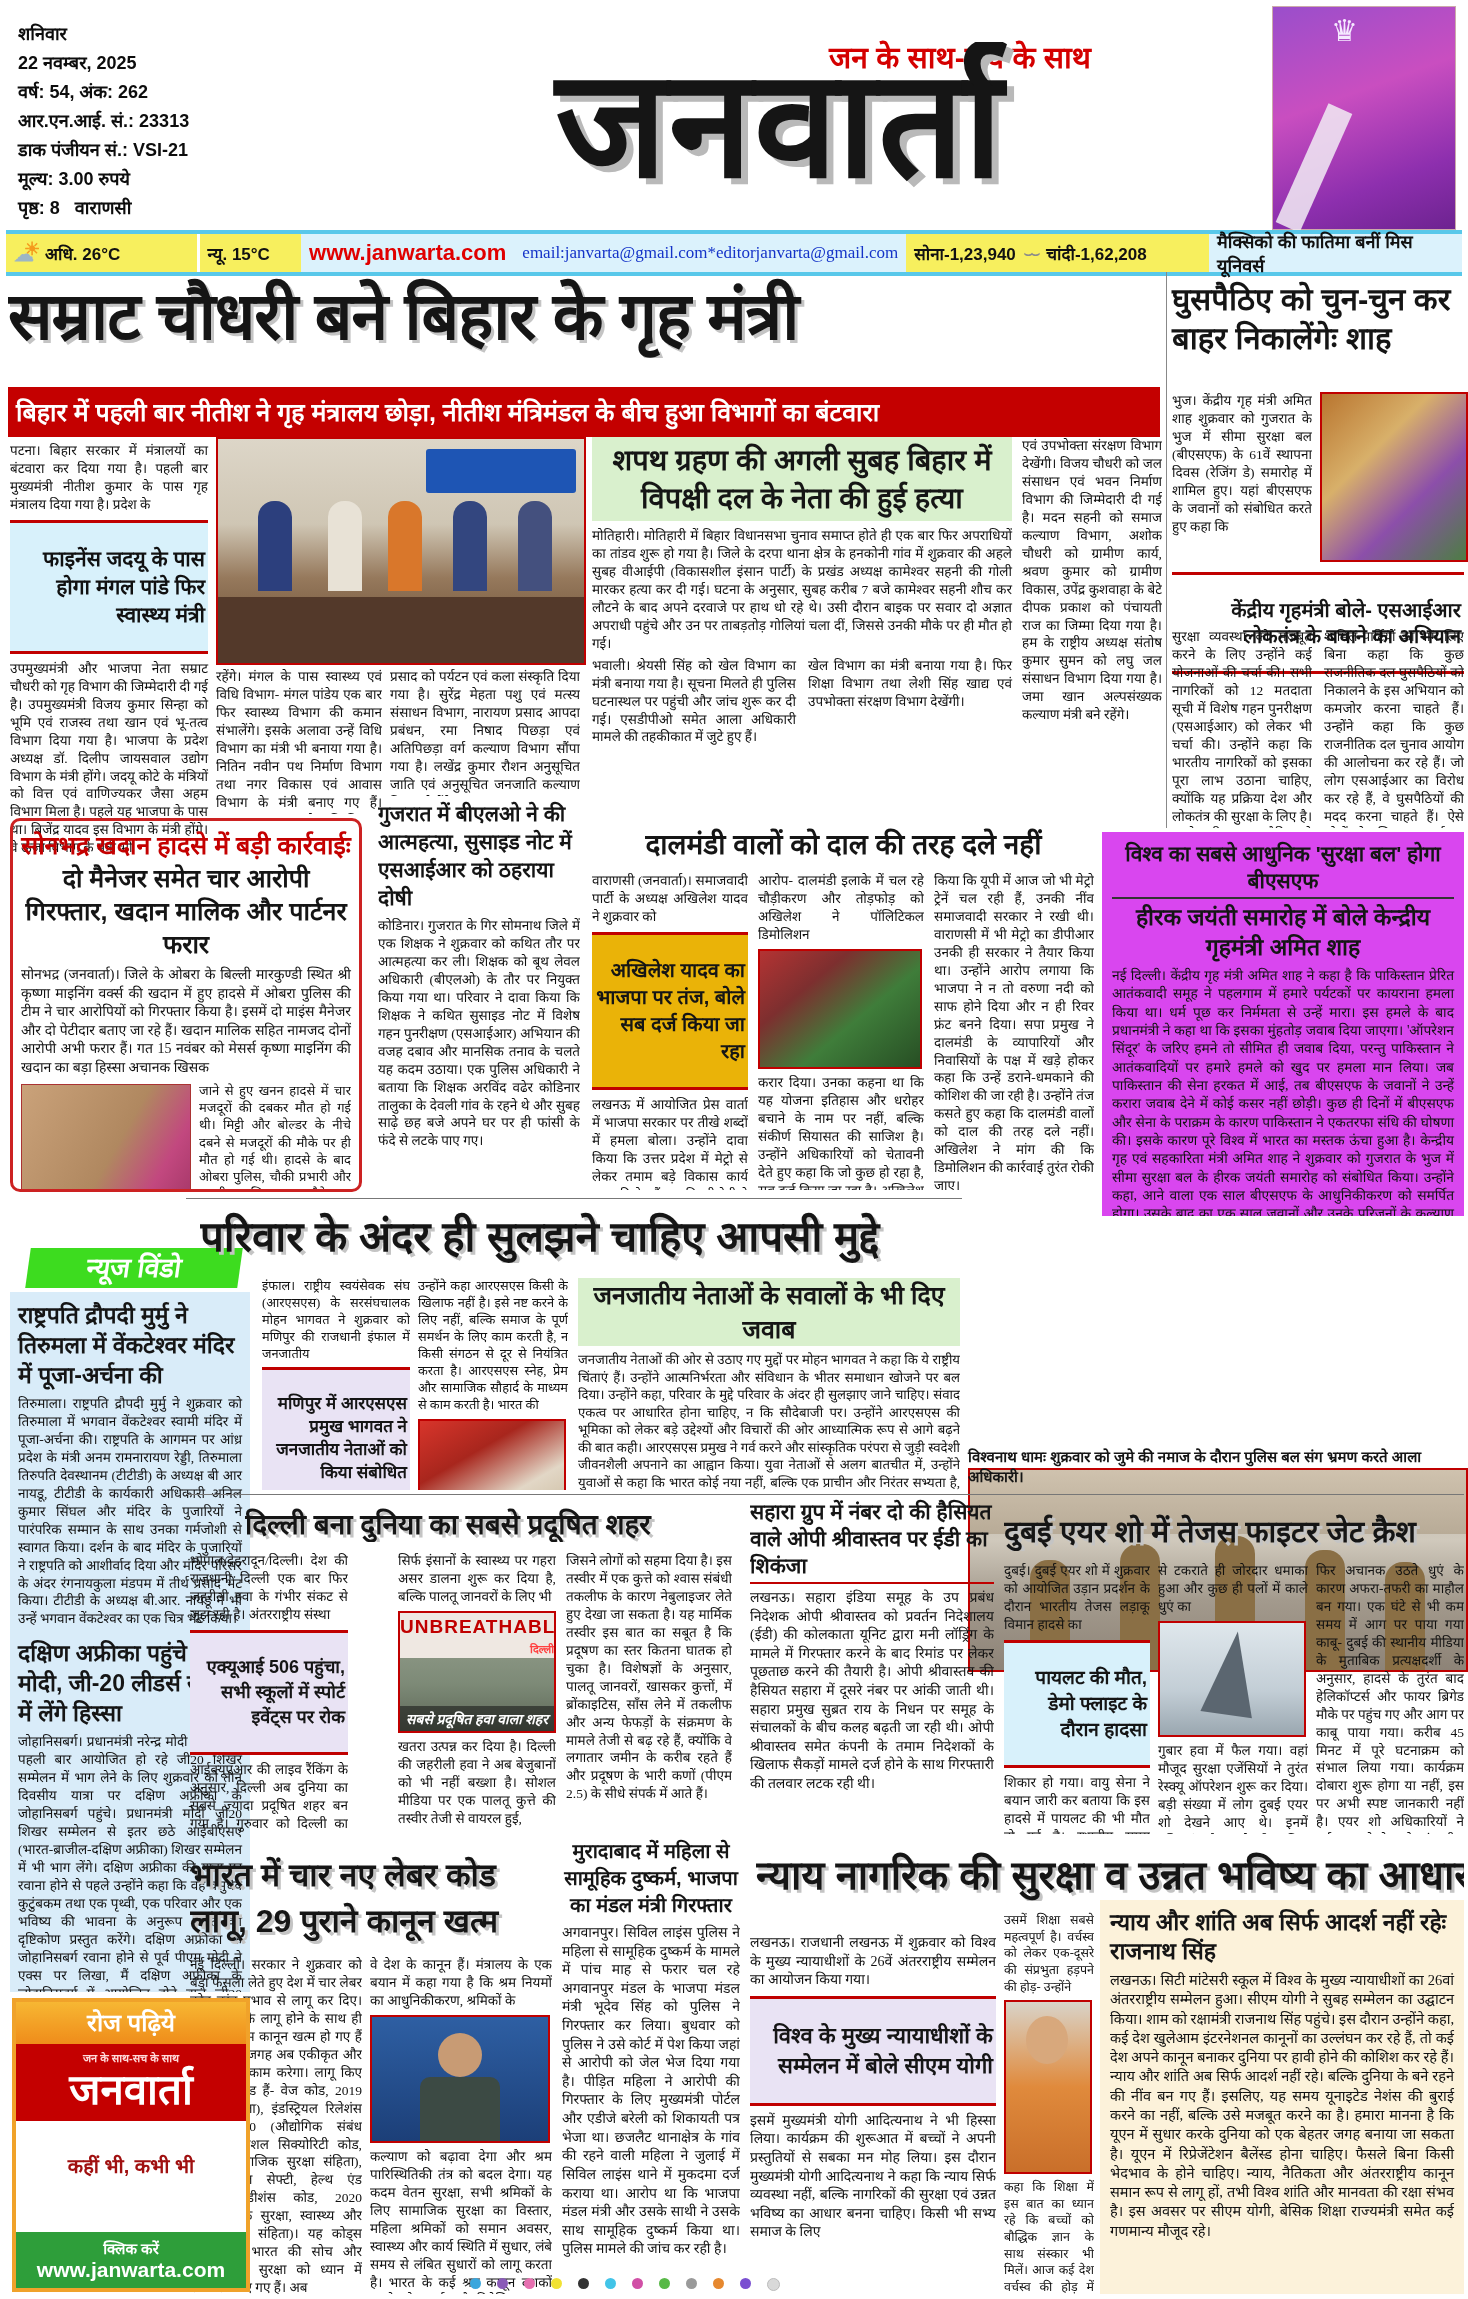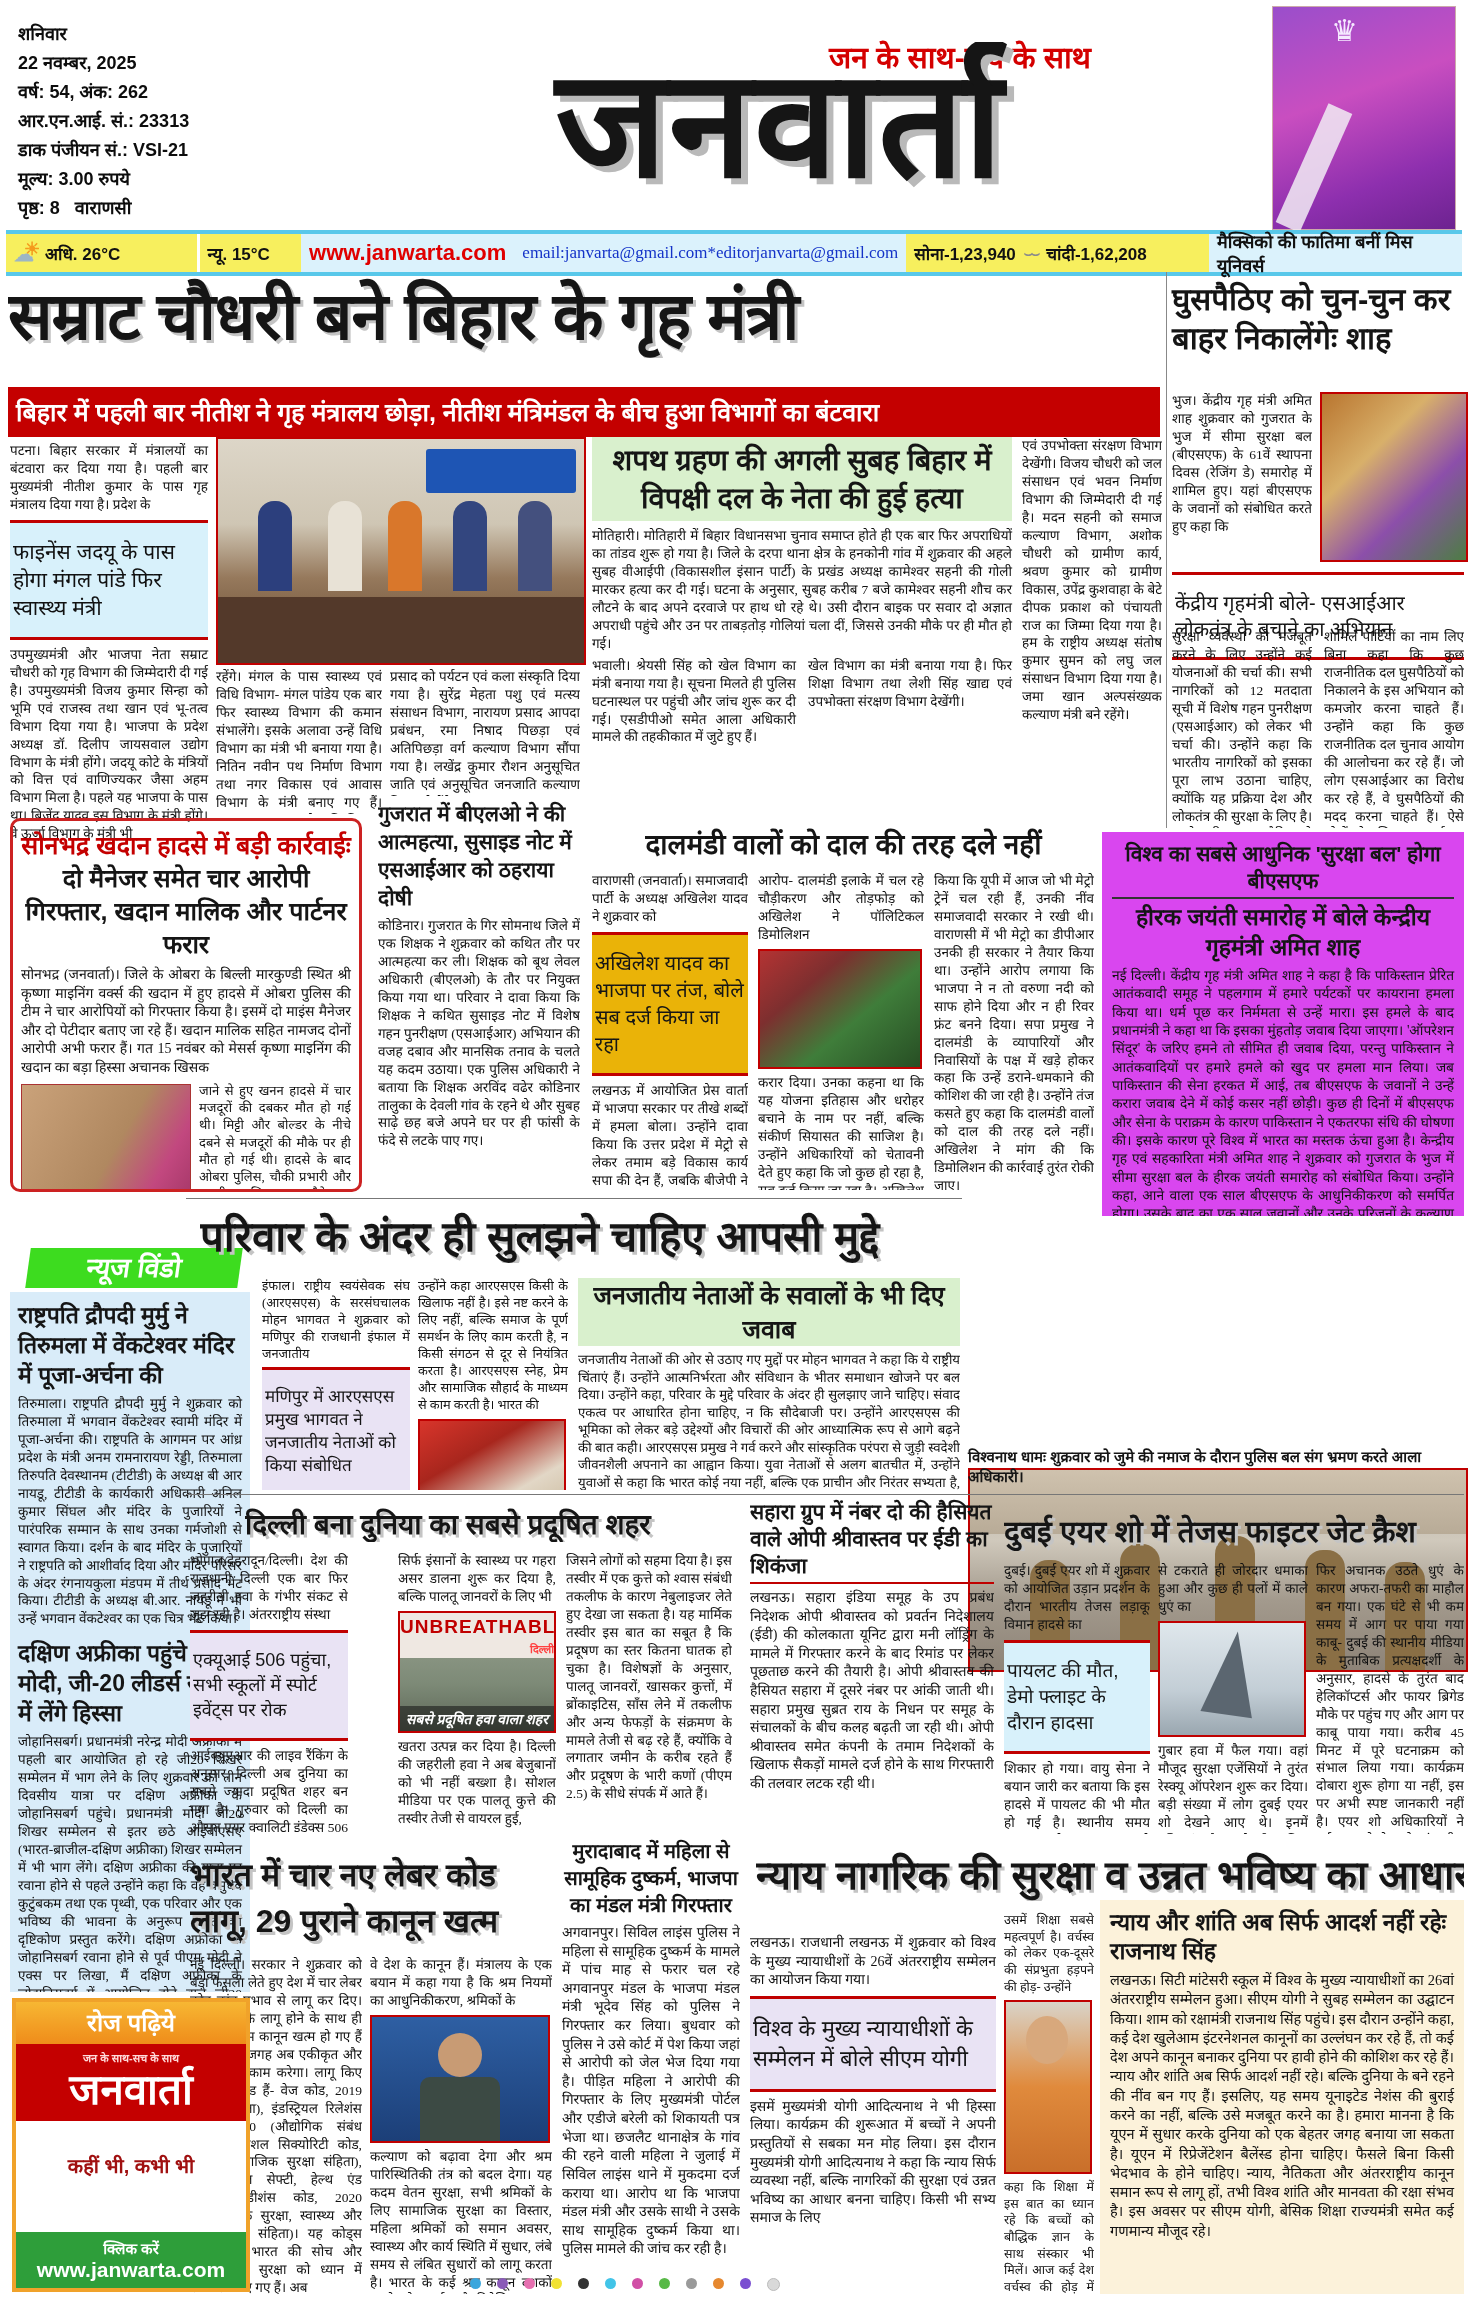--- a/index.html
+++ b/index.html
@@ -29,21 +29,21 @@
   .photo{border:2px solid #c00000;}
   .cab{background:linear-gradient(180deg,#ddd6c8 0%,#cfc6b4 38%,#96795c 62%,#5f432c 100%);position:relative;overflow:hidden;}
   .cab .banner{position:absolute;right:8px;top:10px;width:150px;height:44px;background:#1e55b4;border-radius:3px;}
   .person{position:absolute;bottom:72px;width:34px;height:90px;border-radius:16px 16px 0 0;}
   .policewalk{background:linear-gradient(180deg,#b7b0a5 0%,#d0c9bc 35%,#a39a8d 65%,#8d8377 100%);position:relative;overflow:hidden;}
   .khaki{position:absolute;width:40px;height:110px;border-radius:18px 18px 0 0;background:#8a6f45;}
   .unb{border:2px solid #c00000;position:relative;overflow:hidden;background:linear-gradient(180deg,#9aa391 0%,#7d8a77 60%,#5c6656 100%);}
   .unb .top{background:#efe8e2;color:#c00000;font-size:19px;text-align:center;padding:3px 0;font-family:"Liberation Sans",sans-serif;font-weight:bold;letter-spacing:1px;}
   .unb .tag{color:#ff4040;font-size:11px;text-align:right;font-weight:bold;background:#efe8e2;padding-bottom:2px;}
   .unb .cap{position:absolute;left:0;right:0;bottom:0;background:rgba(20,20,20,.55);color:#fff;font-style:italic;font-weight:bold;font-size:14px;text-align:center;padding:3px 0;}
-  .subbox{font-family:"Liberation Sans",sans-serif;font-weight:normal;text-align:left;padding:15px 3px;margin:6px 0;}
+  .subbox{font-family:"Liberation Sans",sans-serif;font-weight:bold;text-align:right;padding:22px 3px;margin:6px 0;}
   .greenbar{background:#d9f0cd;}
   .pinkbox{background:#eab308;}
   .purplebox{background:#e9e3f4;}
   .cyanbox{background:#d8f1fb;}
   .dots{position:absolute;bottom:8px;left:470px;display:flex;gap:16px;}
   .dot{width:11px;height:11px;border-radius:50%;}
 </style>
 </head>
 <body>
 

